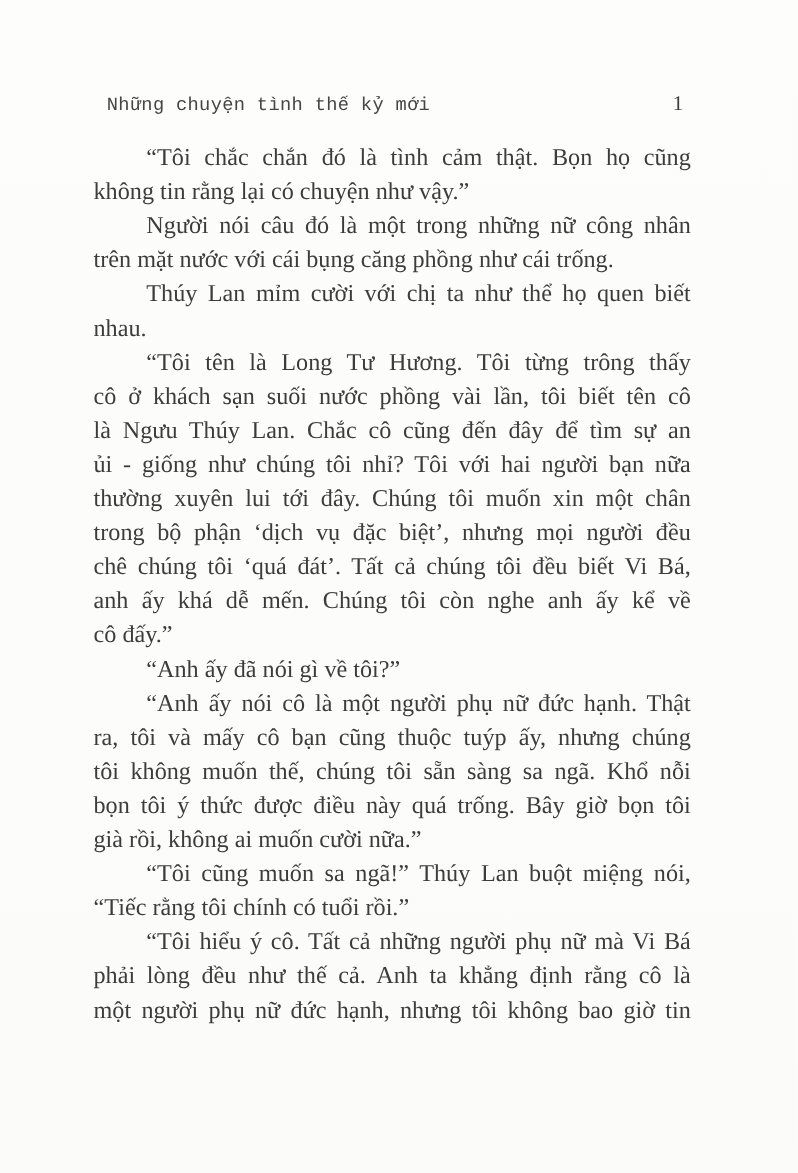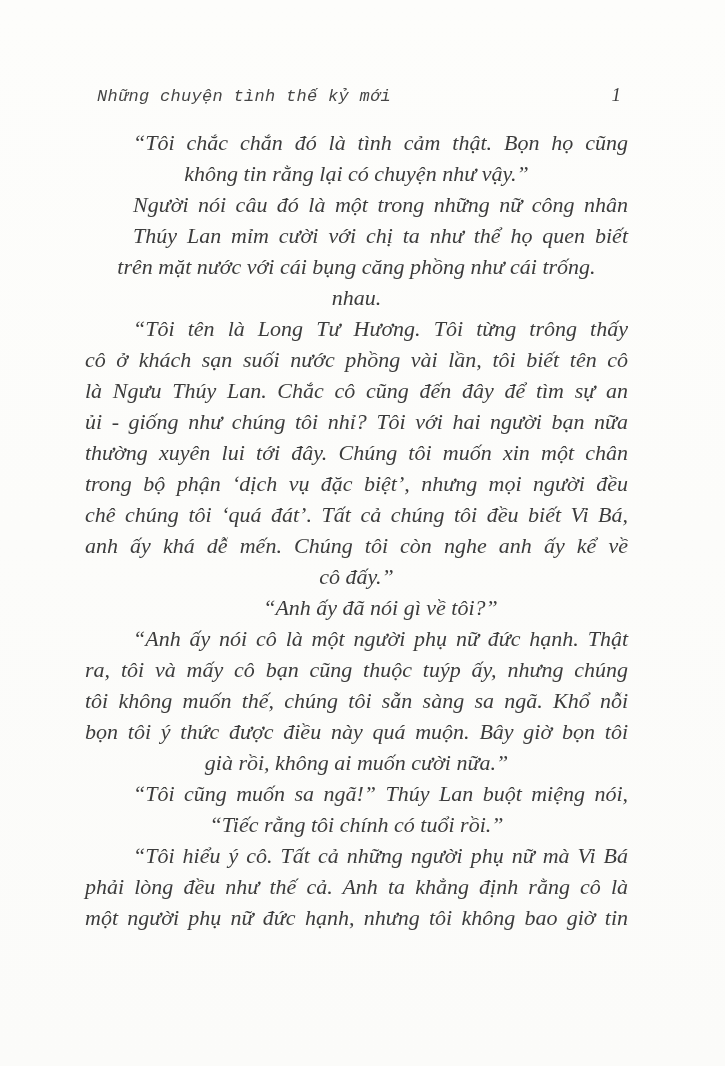--- a/index.html
+++ b/index.html
@@ -10,21 +10,20 @@
     width: 725px;
     height: 1066px;
     background: #fcfcfa;
     overflow: hidden;
   }
   .book-page {
     position: relative;
     width: 725px;
     height: 1066px;
     background: linear-gradient(180deg, #fdfdfb 0%, #fbfbf9 100%);
-    font-style: italic;
   }
   .running-header {
     position: absolute;
     left: 97px;
     top: 84px;
     width: 524px;
     display: flex;
     justify-content: space-between;
     align-items: baseline;
   }
@@ -46,21 +45,21 @@
     top: 127px;
     width: 543px;
     font-family: "Liberation Serif", "DejaVu Serif", serif;
     font-size: 22px;
     line-height: 31px;
     color: #3c3c3c;
   }
   .line {
     height: 31px;
     white-space: normal;
-    text-align: center;
+    text-align: left;
   }
   .line.just {
     text-align: justify;
     text-align-last: justify;
   }
   .line.indent {
     text-indent: 48px;
   }
 </style>
 </head>
@@ -70,37 +69,37 @@
 
   <div class="running-header">
     <span class="running-header-title">Những chuyện tình thế kỷ mới</span>
     <span class="page-number">1</span>
   </div>
 
   <div class="body-text">
     <div class="line indent just">“Tôi chắc chắn đó là tình cảm thật. Bọn họ cũng</div>
     <div class="line">không tin rằng lại có chuyện như vậy.”</div>
     <div class="line indent just">Người nói câu đó là một trong những nữ công nhân</div>
+    <div class="line">trên mặt nước với cái bụng căng phồng như cái trống.</div>
     <div class="line indent just">Thúy Lan mỉm cười với chị ta như thể họ quen biết</div>
-    <div class="line">trên mặt nước với cái bụng căng phồng như cái trống.</div>
     <div class="line">nhau.</div>
     <div class="line indent just">“Tôi tên là Long Tư Hương. Tôi từng trông thấy</div>
     <div class="line just">cô ở khách sạn suối nước phồng vài lần, tôi biết tên cô</div>
     <div class="line just">là Ngưu Thúy Lan. Chắc cô cũng đến đây để tìm sự an</div>
     <div class="line just">ủi - giống như chúng tôi nhỉ? Tôi với hai người bạn nữa</div>
     <div class="line just">thường xuyên lui tới đây. Chúng tôi muốn xin một chân</div>
     <div class="line just">trong bộ phận ‘dịch vụ đặc biệt’, nhưng mọi người đều</div>
     <div class="line just">chê chúng tôi ‘quá đát’. Tất cả chúng tôi đều biết Vi Bá,</div>
     <div class="line just">anh ấy khá dễ mến. Chúng tôi còn nghe anh ấy kể về</div>
     <div class="line">cô đấy.”</div>
     <div class="line indent">“Anh ấy đã nói gì về tôi?”</div>
     <div class="line indent just">“Anh ấy nói cô là một người phụ nữ đức hạnh. Thật</div>
     <div class="line just">ra, tôi và mấy cô bạn cũng thuộc tuýp ấy, nhưng chúng</div>
     <div class="line just">tôi không muốn thế, chúng tôi sẵn sàng sa ngã. Khổ nỗi</div>
-    <div class="line just">bọn tôi ý thức được điều này quá muộn. Bây giờ bọn tôi</div>
+    <div class="line just">bọn tôi ý thức được điều này quá trống. Bây giờ bọn tôi</div>
     <div class="line">già rồi, không ai muốn cười nữa.”</div>
     <div class="line indent just">“Tôi cũng muốn sa ngã!” Thúy Lan buột miệng nói,</div>
     <div class="line">“Tiếc rằng tôi chính có tuổi rồi.”</div>
     <div class="line indent just">“Tôi hiểu ý cô. Tất cả những người phụ nữ mà Vi Bá</div>
     <div class="line just">phải lòng đều như thế cả. Anh ta khẳng định rằng cô là</div>
     <div class="line just">một người phụ nữ đức hạnh, nhưng tôi không bao giờ tin</div>
   </div>
 
 </div>
 

